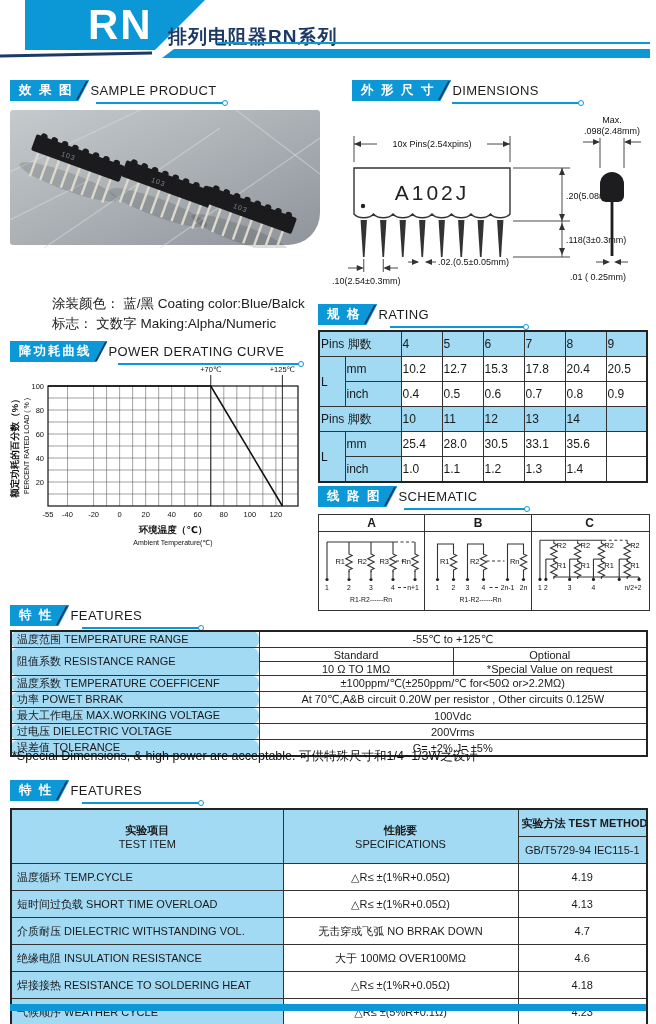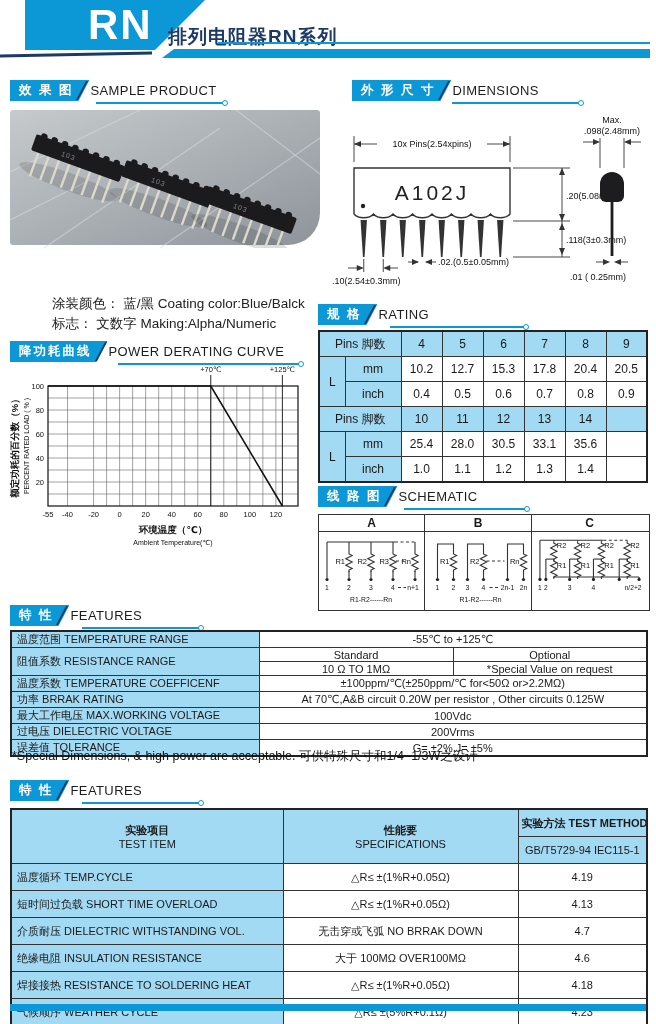--- a/index.html
+++ b/index.html
@@ -25,24 +25,24 @@
   .sec-en{color:#1c1c1c;font-size:13px;letter-spacing:.4px;white-space:nowrap;}
   .sec-line{position:absolute;bottom:-3px;height:2px;background:var(--acc);}
   .sec-line i{position:absolute;right:-4px;top:-2px;width:4px;height:4px;border:1px solid var(--acc);
     border-radius:50%;background:#fff;}
 
   
   table{border-collapse:collapse;table-layout:fixed;}
   td{border:1px solid #333;overflow:hidden;white-space:nowrap;}
   .blue{background:var(--cell);}
   #rating-table{position:absolute;left:318px;top:330px;width:330px;font-size:12px;border:2px solid #222;}
-  #rating-table td{height:22px;text-align:center;}
+  #rating-table td{height:22px;}
   #feat-table{position:absolute;left:10px;top:630px;width:636px;font-size:11px;border:2px solid #222;}
   #feat-table td{height:13px;text-align:center;padding:0 3px;}
-  #feat-table td.lbl{text-align:left;padding-left:5px;}
+  #feat-table td.lbl{text-align:left;padding-left:5px;border-radius:7px;}
   #test-table{position:absolute;left:10px;top:808px;width:636px;font-size:11px;border:2px solid #222;}
   #test-table td{height:16px;text-align:center;padding:5px 3px;}
   #test-table td.lbl{text-align:left;padding-left:5px;}
   #test-table td.hc{font-weight:bold;}
 
   
   #photo-svg{position:absolute;left:10px;top:110px;}
   .streak{stroke:#d9dcdf;stroke-width:1.2;opacity:.55;}
   .mark{font-size:7px;fill:#c9ced2;opacity:.55;letter-spacing:1px;}
   .photo-notes{position:absolute;left:52px;top:258px;font-size:13.5px;color:#222;line-height:20px;margin-top:36px;}
@@ -553,21 +553,21 @@
         </tr>
         <tr>
           <td>10 Ω  TO  1MΩ</td>
           <td>*Special Value on request</td>
         </tr>
         <tr>
           <td class="blue lbl">温度系数 TEMPERATURE COEFFICENF</td>
           <td colspan="2">±100ppm/℃(±250ppm/℃  for&lt;50Ω  or&gt;2.2MΩ)</td>
         </tr>
         <tr>
-          <td class="blue lbl">功率 BRRAK RATING</td>
+          <td class="blue lbl">功率 POWET BRRAK</td>
           <td colspan="2">At 70℃,A&amp;B  circuit  0.20W per resistor , Other circuits 0.125W</td>
         </tr>
         <tr>
           <td class="blue lbl">最大工作电压 MAX.WORKING VOLTAGE</td>
           <td colspan="2">100Vdc</td>
         </tr>
         <tr>
           <td class="blue lbl">过电压 DIELECTRIC VOLTAGE</td>
           <td colspan="2">200Vrms</td>
         </tr>

